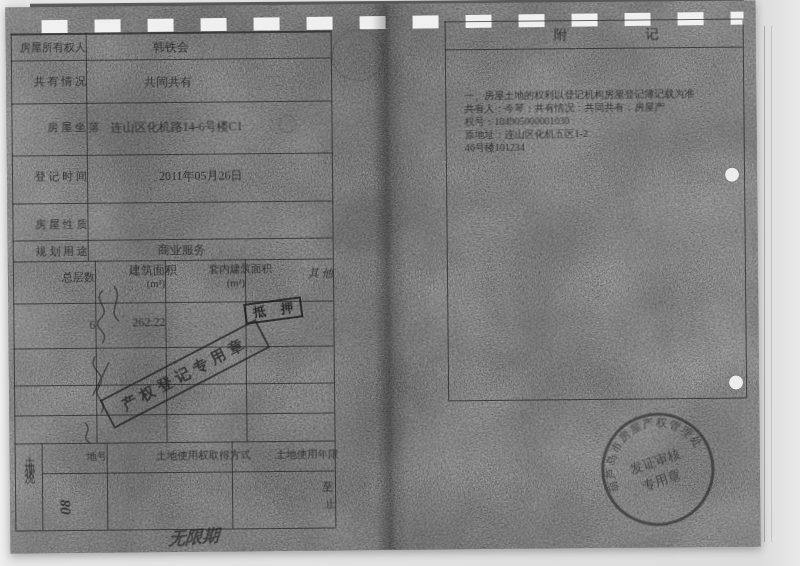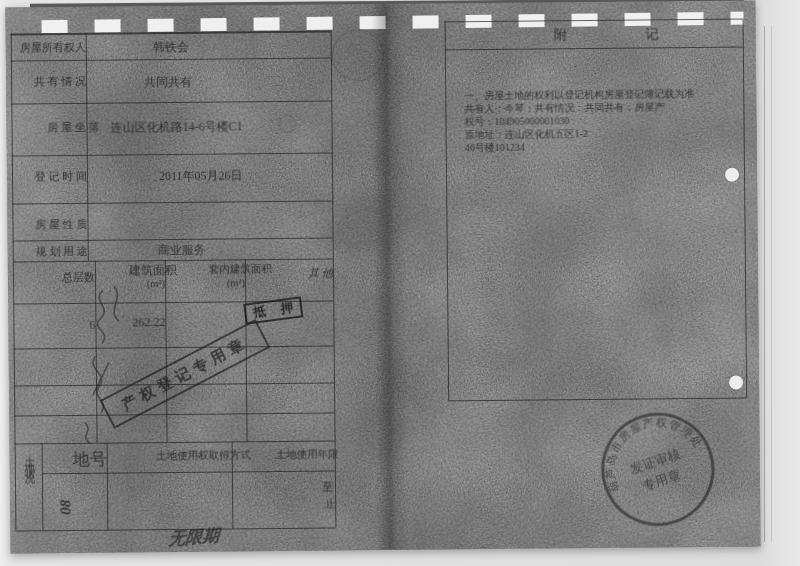--- a/index.html
+++ b/index.html
@@ -124,21 +124,21 @@
     <div class="txt ctr small" style="left:157px; top:272px; width:80px;">(m²)</div>
     <div class="txt ctr" style="left:237px; top:262px; width:88px; font-size:11px;font-style:italic;">其  他</div>
 
     <div class="txt ctr" style="left:5px; top:312px; width:82px;">6</div>
     <div class="txt ctr" style="left:87px; top:310px; width:70px;">262.22</div>
 
     <div class="stamp-mortgage">抵 押</div>
     <div class="stamp-reg">产权登记专用章</div>
 
     <div class="txt vertical-label" style="left:14px; top:440px; height:80px; font-size:10.5px;">土地状况</div>
-    <div class="txt ctr" style="left:32px; top:444px; width:65px; font-size:17px;">地号</div>
+    <div class="txt ctr" style="left:32px; top:444px; width:65px; font-size:10px;">地号</div>
     <div class="txt ctr small" style="left:97px; top:444px; width:144px;">土地使用权取得方式</div>
     <div class="txt ctr small" style="left:222px; top:444px; width:91px;font-family:Liberation Serif, serif;">土地使用年限</div>
     <div class="txt" style="left:312px; top:476px; font-size:11px;">至</div>
     <div class="txt" style="left:315px; top:493px; font-size:11px;">止</div>
     <div class="txt rot90" style="left:48px; top:492px; font-size:15px; font-weight:bold;">08</div>
     <div class="txt handwriting" style="left:158px; top:523px;">无限期</div>
 
     <svg class="scribble" width="90" height="175">
       <g stroke="rgba(30,30,30,0.8)" stroke-width="1.6" fill="none" stroke-linecap="round">
         <path d="M38,18 C28,30 48,34 36,46 C26,56 46,58 38,70"></path>

